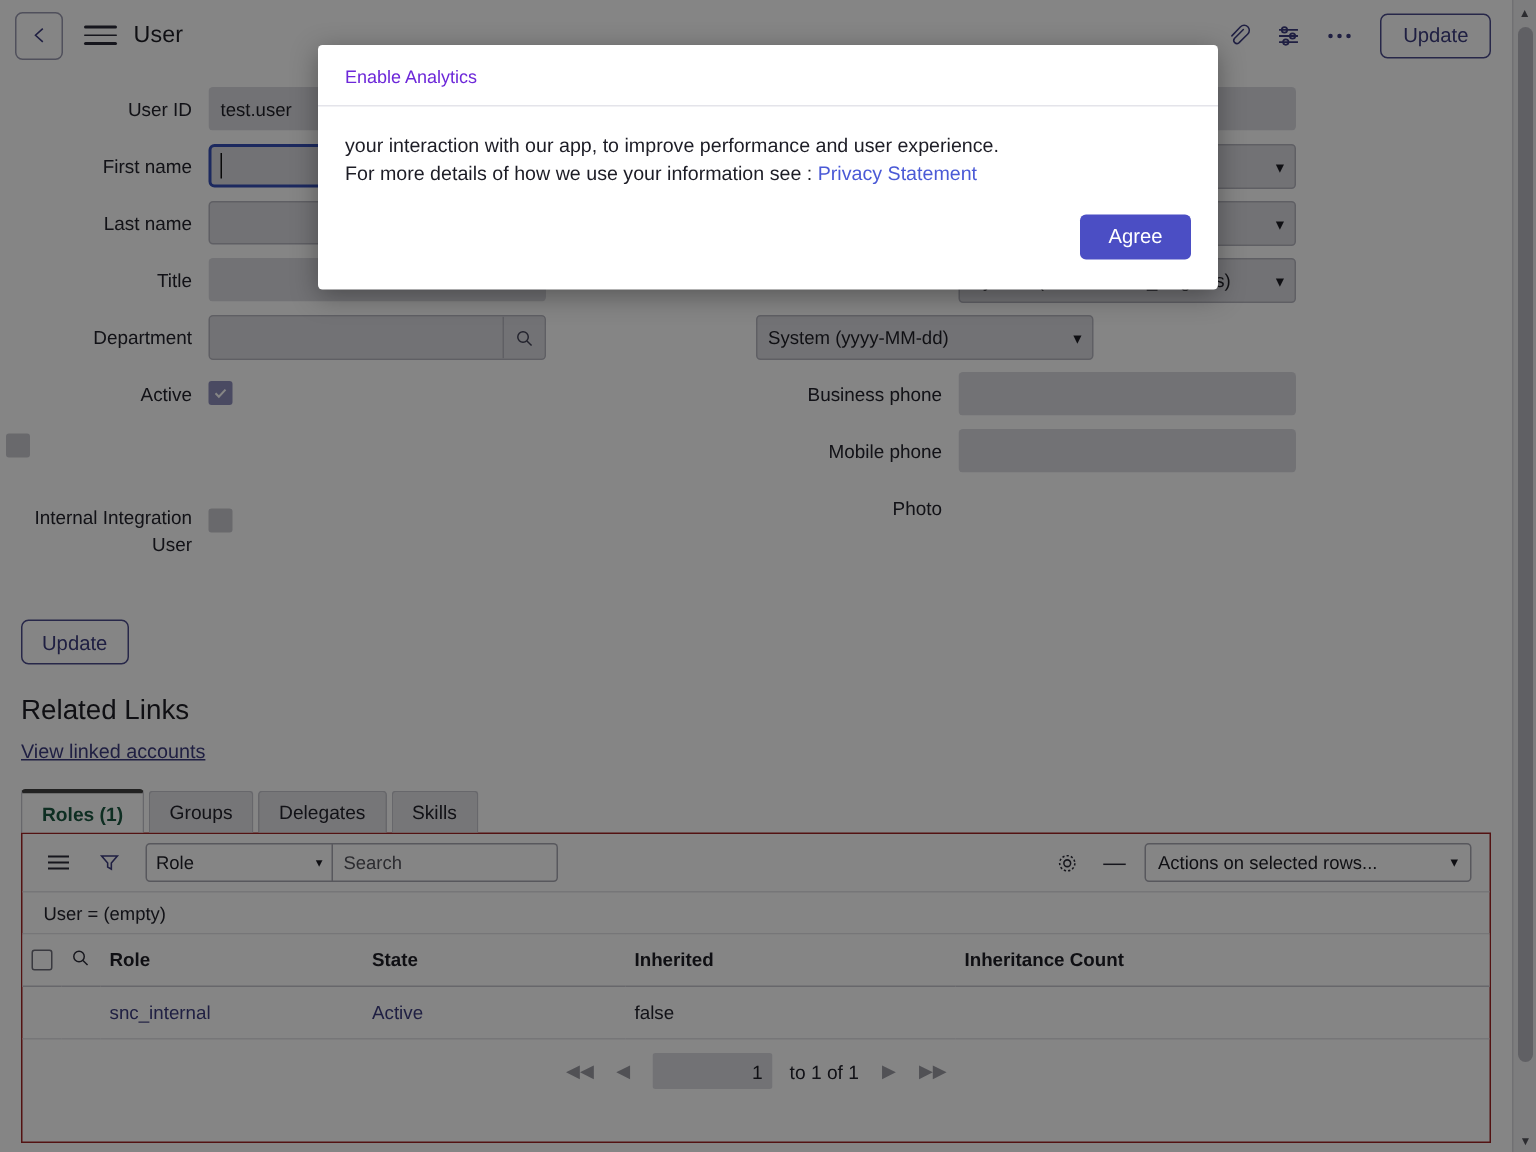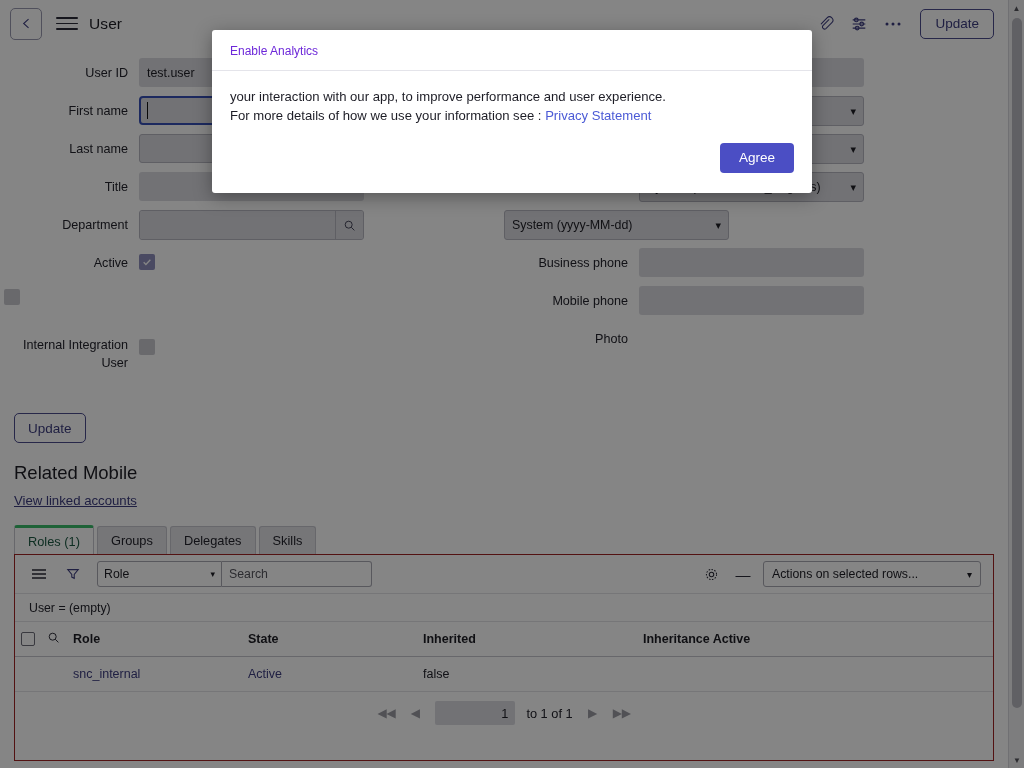--- a/index.html
+++ b/index.html
@@ -115,23 +115,23 @@
   }
 
   
   .tabs { display: flex; align-items: flex-end; margin: 16px 0 0 14px; gap: 3px; }
   .tab {
     height: 28px; padding: 0 13px; font-size: 12.8px; color: #23232e;
     background: #e3e3e8; border: 1px solid #c6c6cf; border-bottom: none;
     border-radius: 3px 3px 0 0; display: flex; align-items: center;
   }
   .tab.active {
-    background: #fff; color: #0f5c3f; border-top: 3px solid #22c55e;
+    background: #fff; color: #0f5c3f; border-top: 3px solid #404040;
     border-left: 1px solid #c6c6cf; border-right: 1px solid #c6c6cf;
-    height: 29px; font-weight: 400; text-align: center;
+    height: 29px; font-weight: 700; text-align: center;
   }
 
   
   .panel {
     margin: 0 14px 0 14px; border: 1px solid #b91c1c; background: #fff;
     height: 207px;
   }
   .list-toolbar {
     height: 39px; display: flex; align-items: center; padding: 0 12px;
     border-bottom: 1px solid #e2e2e8;
@@ -403,21 +403,21 @@
         <div class="flabel">Photo</div>
         <div class="fctl">
             <div class="photo-blank"></div>
           </div>
       </div>
     </div>
   </div>
 
   <div class="btm">
     <button class="update-btm">Update</button>
-    <div class="rel-title">Related Mobile</div>
+    <div class="rel-title">Related Links</div>
     <a class="rel-link">View linked accounts</a>
 
     
     <div class="tabs">
       <div class="tab active">Roles (1)</div>
       <div class="tab">Groups</div>
       <div class="tab">Delegates</div>
       <div class="tab">Skills</div>
     </div>
 
@@ -468,21 +468,21 @@
             </th>
             <th class="c-mag">
               <svg width="13" height="13" viewBox="0 0 16 16">
                 <circle cx="7" cy="7" r="4.3" fill="none" stroke="#2b2b3a" stroke-width="1.2"></circle>
                 <path d="M10.2 10.2 L14 14" stroke="#2b2b3a" stroke-width="1.2" fill="none"></path>
               </svg>
             </th>
             <th class="c-role">Role</th>
             <th class="c-state">State</th>
             <th class="c-inh">Inherited</th>
-            <th>Inheritance Active</th>
+            <th>Inheritance Count</th>
           </tr>
         </thead>
         <tbody>
           <tr>
             <td class="c-chk"></td>
             <td class="c-mag"></td>
             <td class="c-role">
               <span class="cell-link">snc_internal</span>
             </td>
             <td class="c-state">

